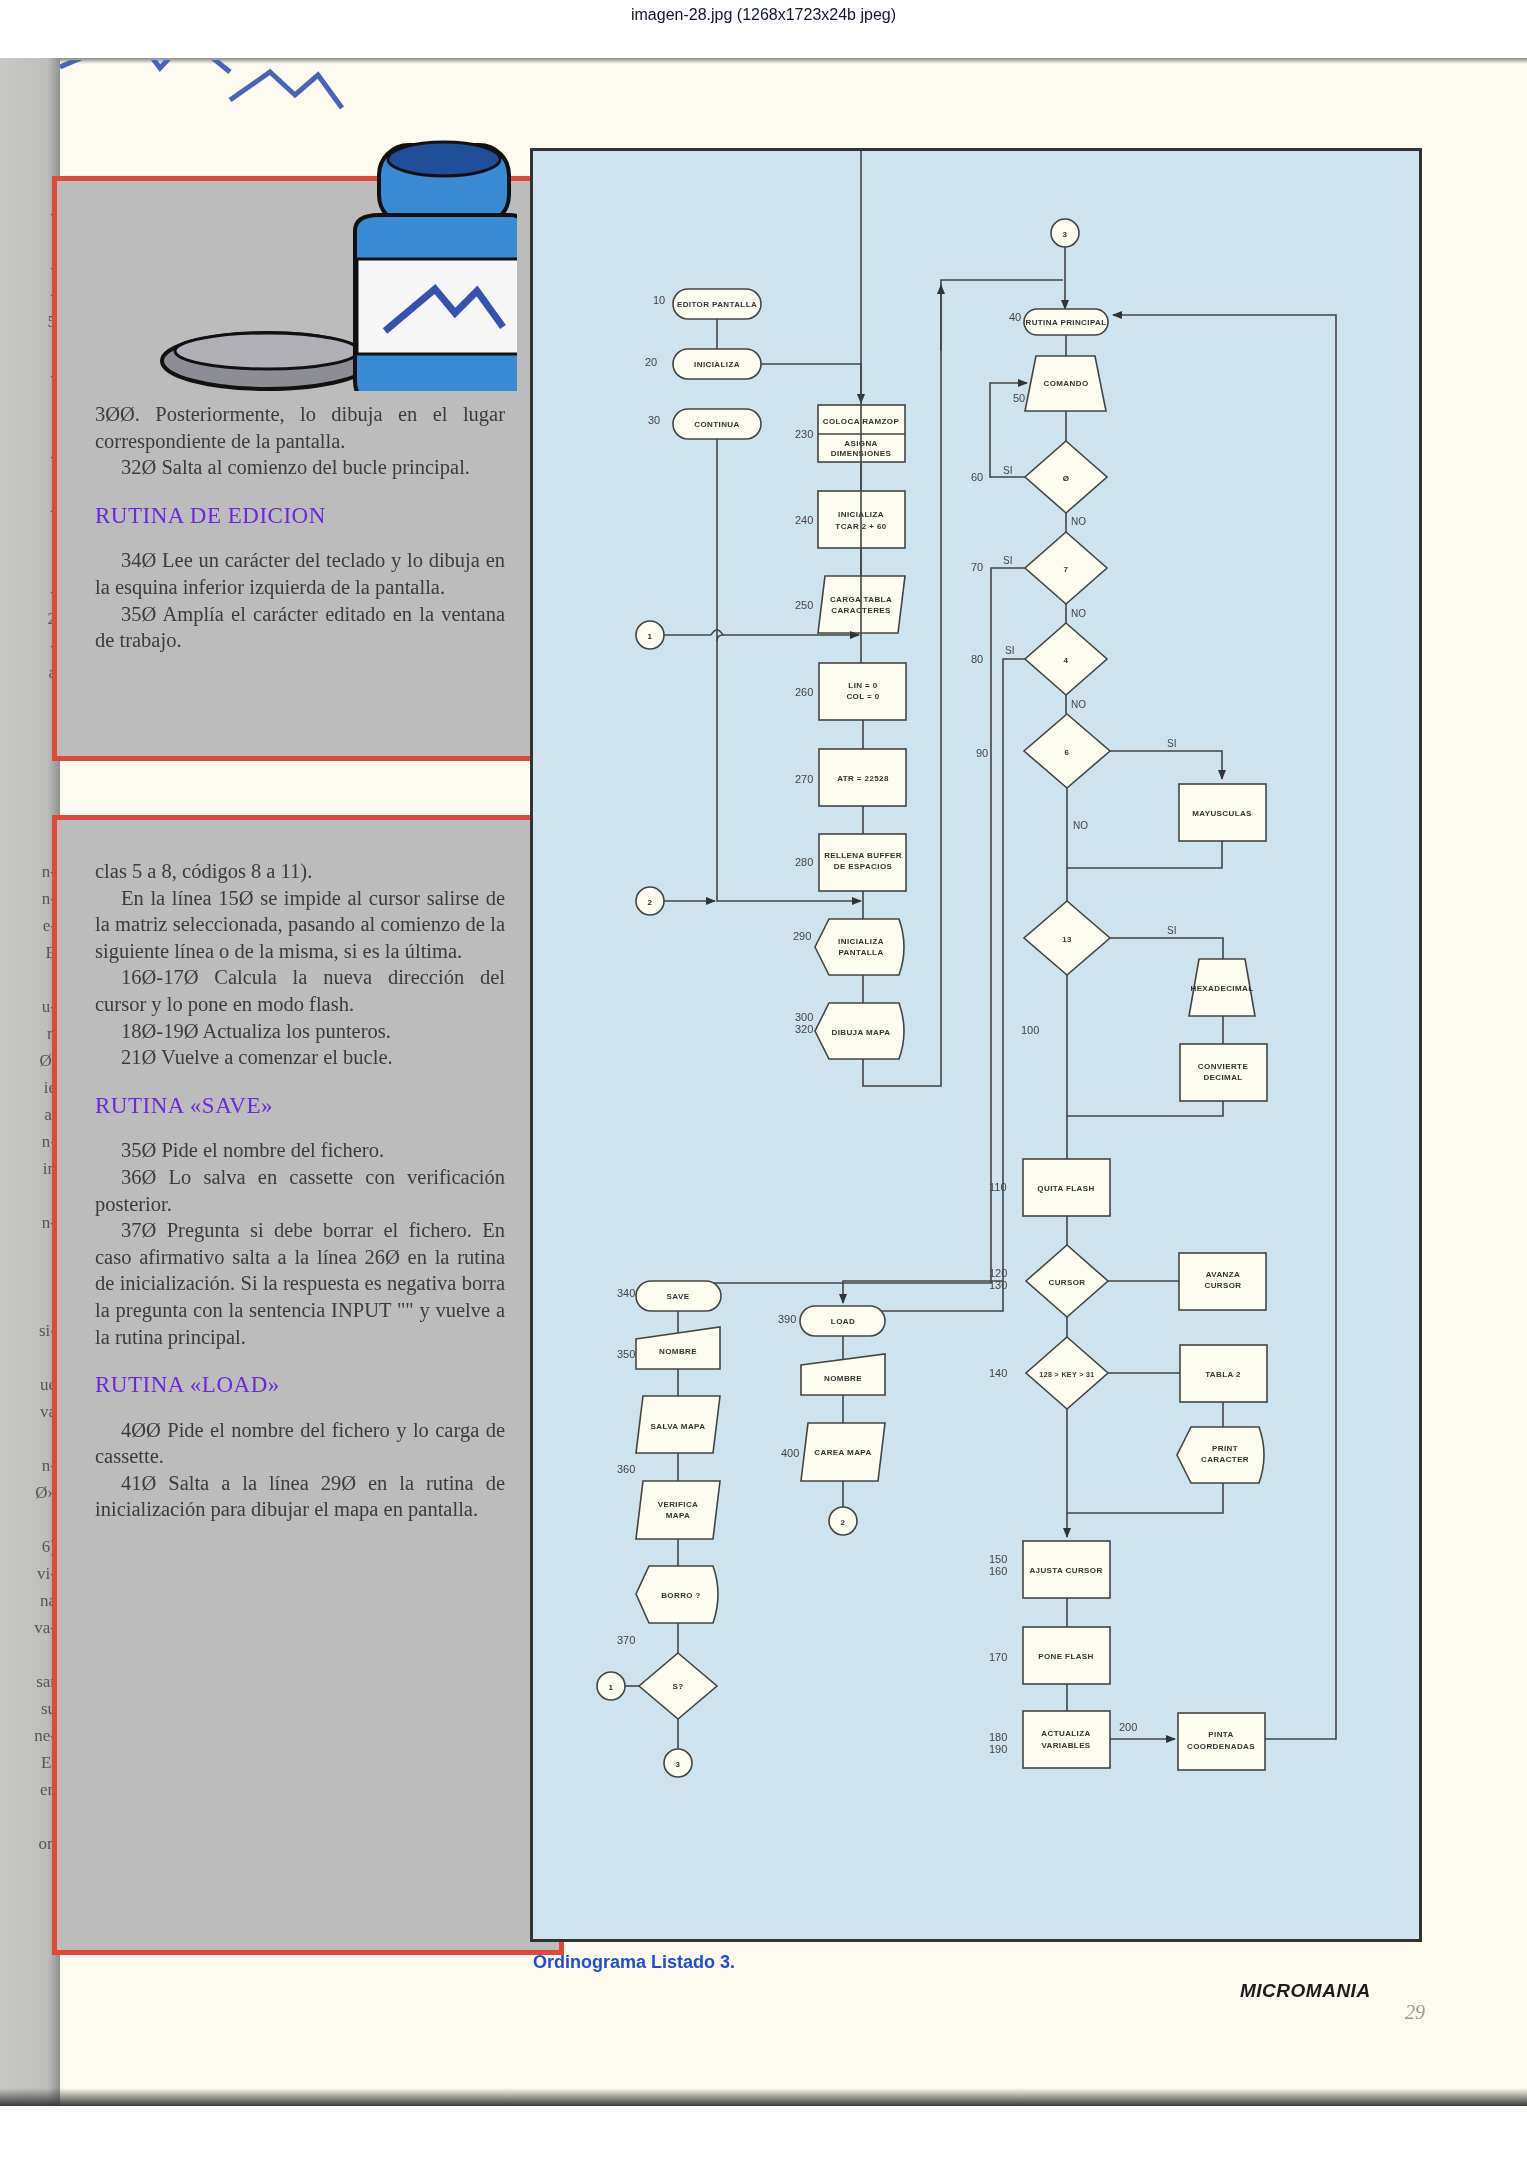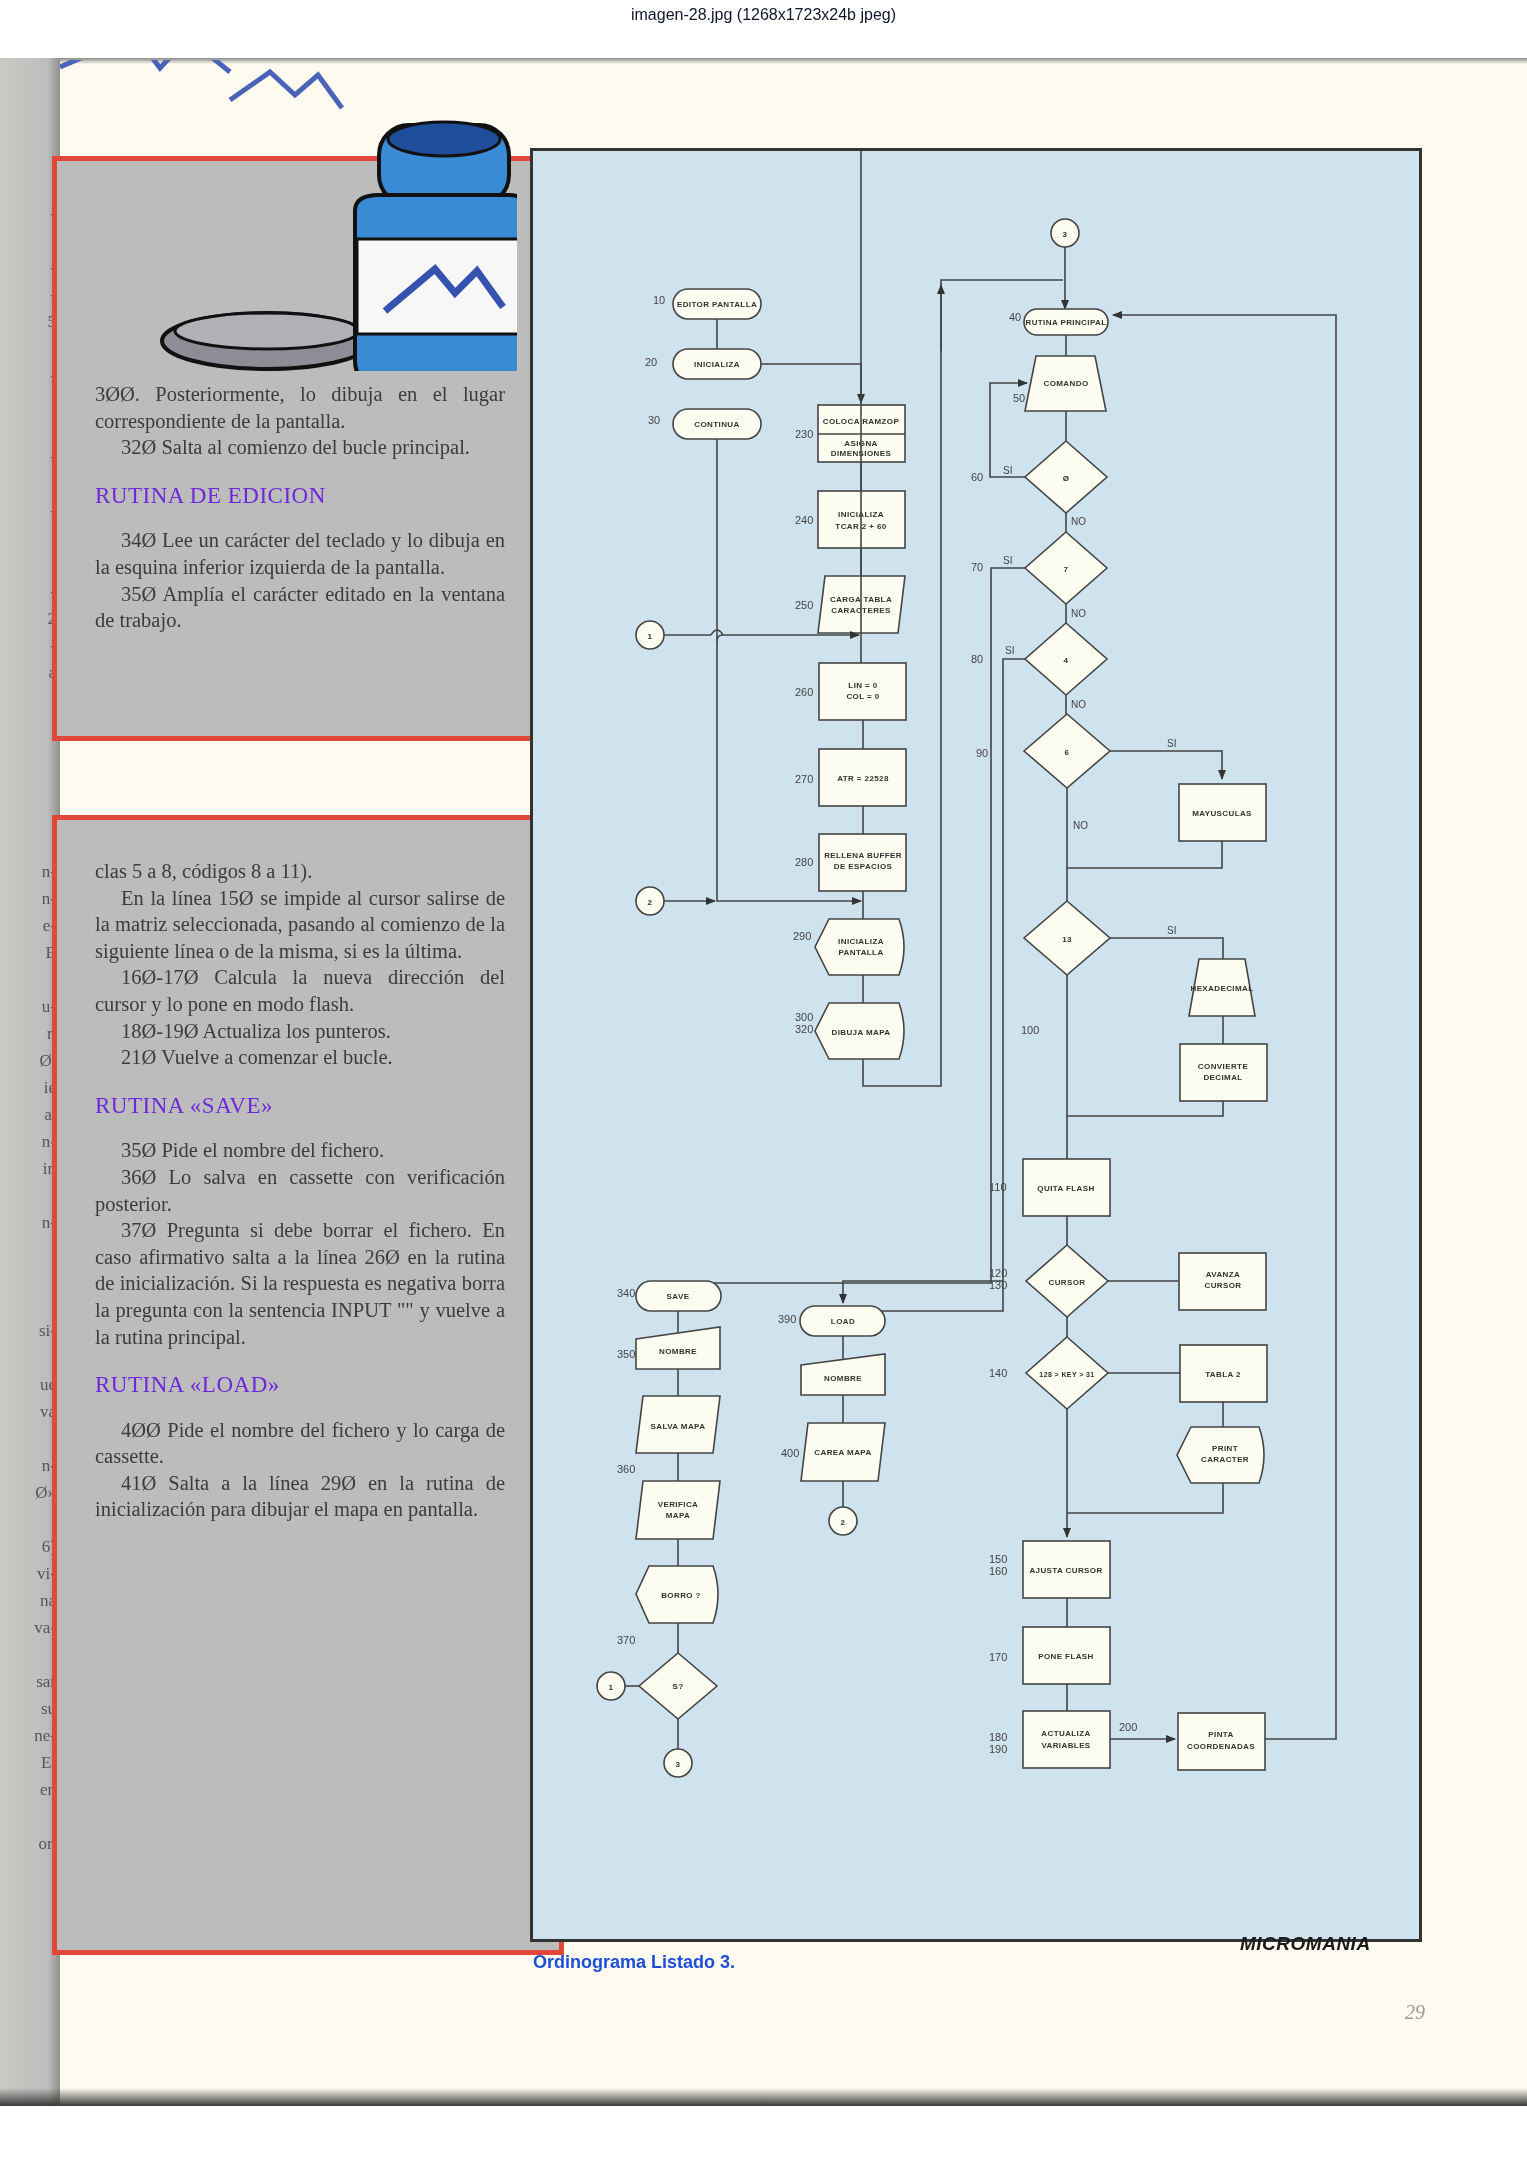--- a/index.html
+++ b/index.html
@@ -13,37 +13,37 @@
   .page-shadow-top { position: absolute; left: 0; top: 58px; width: 1527px; height: 6px;
     background: linear-gradient(#8a8a8a, rgba(0,0,0,0)); }
   .page-shadow-bottom { position: absolute; left: 0; top: 2088px; width: 1527px; height: 18px;
     background: linear-gradient(rgba(0,0,0,0), #3a3a3a); }
   .gutter { position: absolute; left: 0; top: 58px; width: 60px; height: 2048px;
     background: linear-gradient(90deg, #c9c9c6 0%, #bdbdbb 80%, #8f8f8d 100%); }
   .gutter-text { position: absolute; left: 0; width: 60px; font-size: 17px; line-height: 27px; color: #555;
     text-align: right; padding-right: 4px; overflow: hidden; white-space: pre; }
 
   .redbox { position: absolute; background: #bcbcbc; border: 5px solid #e2483a; }
-  .redbox.one { left: 52px; top: 156px; width: 519px; height: 585px; }
+  .redbox.one { left: 52px; top: 176px; width: 519px; height: 585px; }
   .redbox.two { left: 52px; top: 815px; width: 512px; height: 1140px; }
   .textcol { position: absolute; left: 38px; width: 410px; font-size: 20.5px; line-height: 26.6px; color: #3c3c3c;
     text-align: justify; }
   .textcol p { text-indent: 26px; }
   .textcol p.noindent { text-indent: 0; }
   .textcol h3 { font-weight: normal; font-size: 23px; margin: 22px 0 18px 0; color: #6d28d9; letter-spacing: 0.5px; }
 
   .art { position: absolute; left: 60px; top: 60px; width: 480px; height: 370px; }
 
   .panel { position: absolute; left: 530px; top: 148px; width: 892px; height: 1794px; background: #cfe3ee;
     border: 3px solid #333; }
   .panel svg { position: absolute; left: 0; top: 0; }
 
   .caption { position: absolute; left: 533px; top: 1952px; font-family: "Liberation Sans", sans-serif;
     font-weight: bold; font-size: 18px; color: #1d4ed8; }
-  .footer-brand { position: absolute; left: 1240px; top: 1933px; font-family: "Liberation Sans", sans-serif;
+  .footer-brand { position: absolute; left: 1240px; top: 1980px; font-family: "Liberation Sans", sans-serif;
     font-weight: bold; font-style: italic; font-size: 19px; color: #1b1b1b; letter-spacing: 0.5px; }
   .footer-page { position: absolute; left: 1405px; top: 2001px; font-family: "Liberation Serif", serif;
     font-style: italic; font-size: 20px; color: #999; }
 
   .fc text { font-family: "Liberation Sans", sans-serif; fill: #333; }
   .fc .lbl { font-size: 8px; font-weight: bold; letter-spacing: 0.4px; }
   .fc .num { font-size: 11px; fill: #444; }
   .fc .yn { font-size: 10px; fill: #444; }
   .fc .shape { fill: #fdfcf0; stroke: #444; stroke-width: 1.6; }
   .fc .line { fill: none; stroke: #444; stroke-width: 1.6; }

